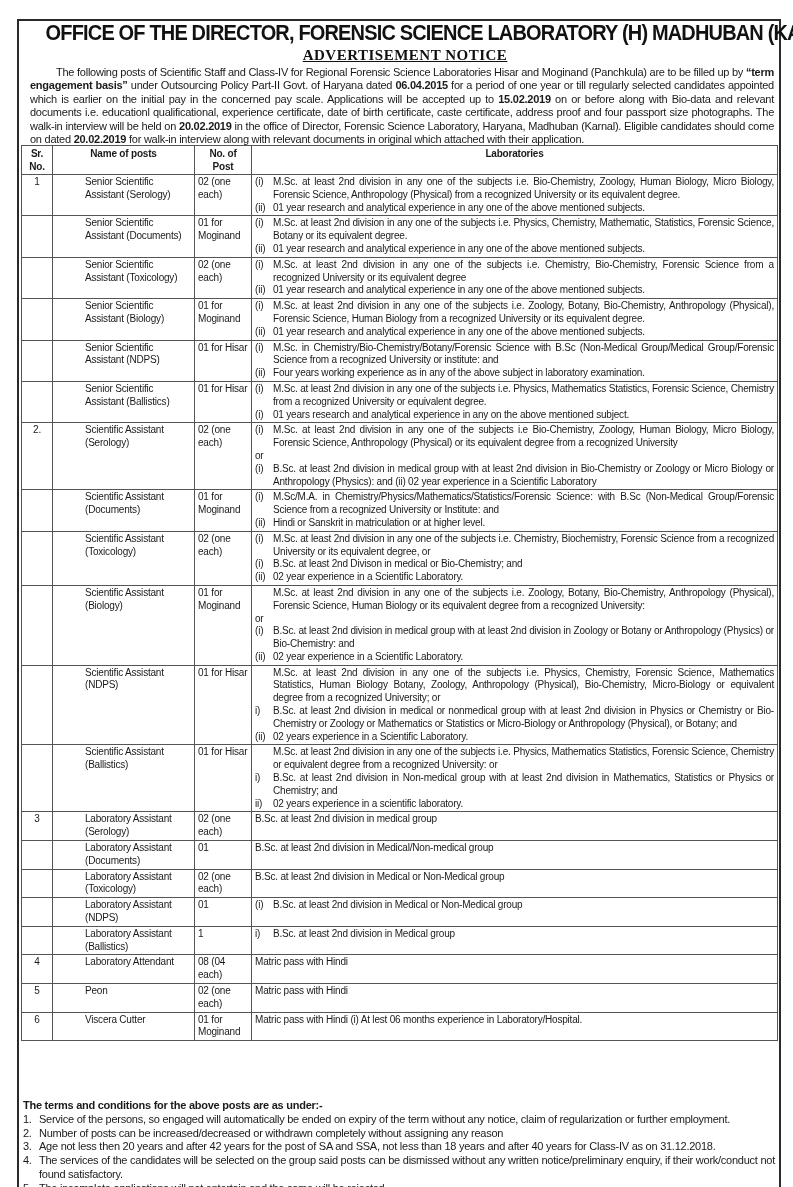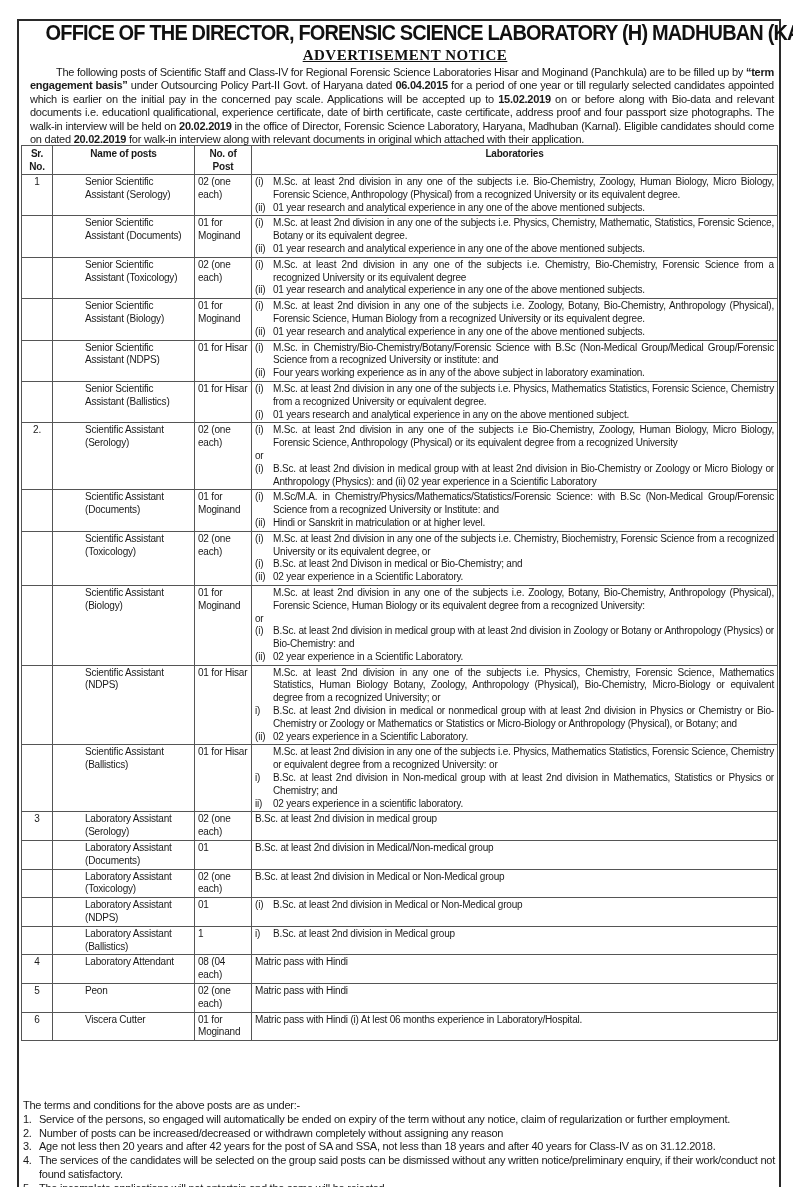--- a/index.html
+++ b/index.html
@@ -26,21 +26,21 @@
   table.posts th { font-weight: bold; text-align: center; line-height: 13px; }
   table.posts td.sr { text-align: center; width: 24px; }
   table.posts td.name { width: 106px; padding-left: 32px; }
   table.posts td.num { width: 50px; }
   .q { display: flex; }
   .q .n { width: 18px; flex: none; }
   .q .t { flex: 1; text-align: justify; }
   .or { text-align: left; }
   .terms { position: absolute; left: 4px; right: 4px; top: 1078px; font-size: 11px;
            line-height: 13.8px; letter-spacing: -0.25px; }
-  .terms .head { font-weight: normal; }
+  .terms .head { font-weight: bold; }
   .terms .item { display: flex; }
   .terms .item .n { width: 16px; flex: none; }
   .terms .item .t { flex: 1; text-align: justify; }
 </style>
 </head>
 <body>
 
 <div class="frame">
   <div class="title">OFFICE OF THE DIRECTOR, FORENSIC SCIENCE LABORATORY (H) MADHUBAN (KARNAL)</div>
   <div class="subtitle">ADVERTISEMENT NOTICE</div>

